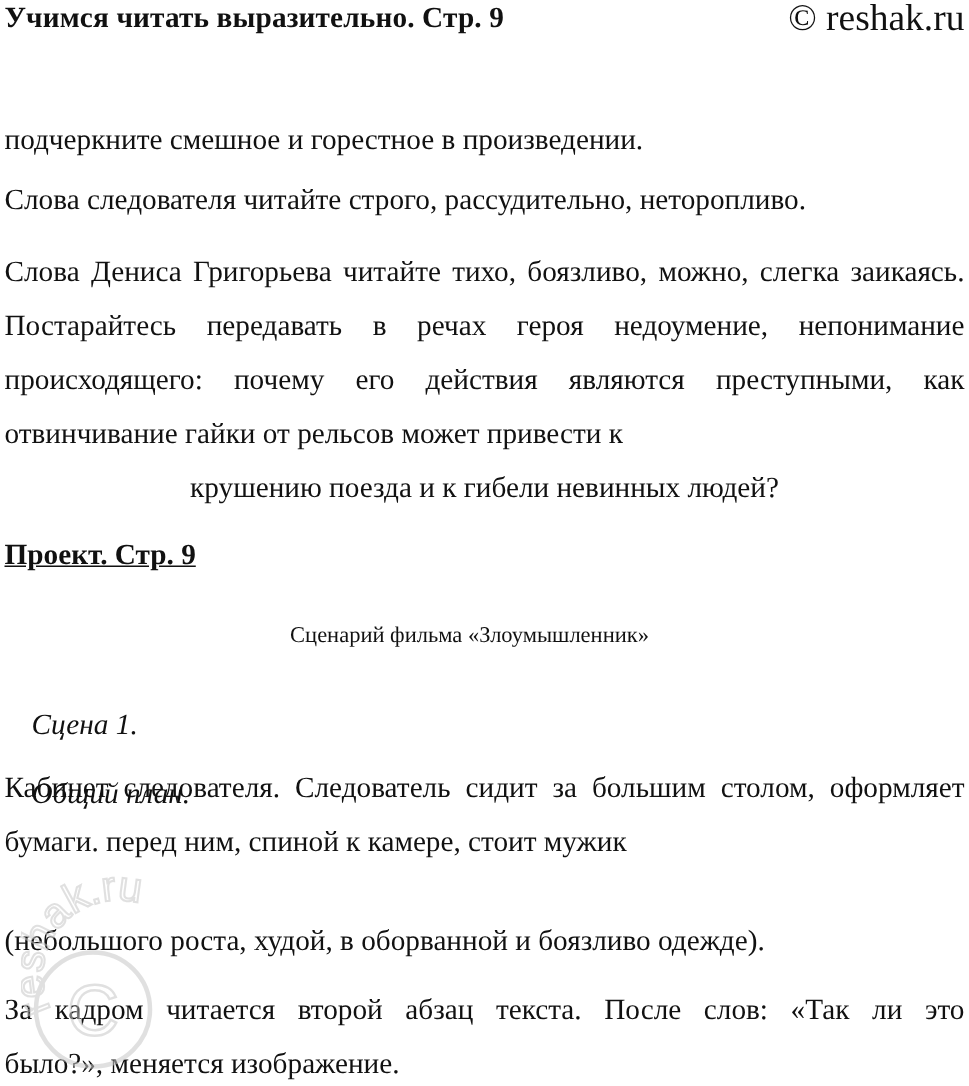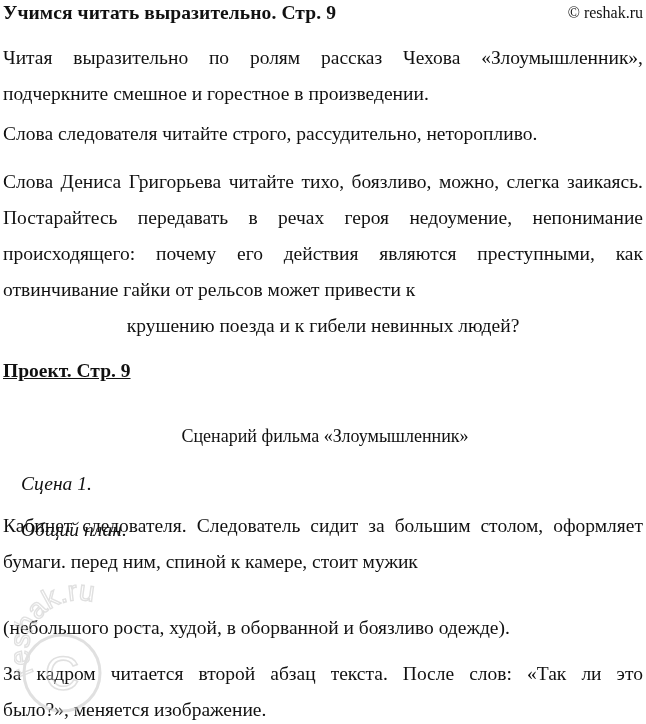--- a/index.html
+++ b/index.html
@@ -32,21 +32,21 @@
       justify-content: space-between;
       align-items: center;
       gap: 24px;
     }
     .header-title {
       font-weight: bold;
       font-size: 19.5px;
       letter-spacing: 0.1px;
     }
     .header-site {
-      font-size: 16px;
+      font-size: 25px;
     }
     .para {
       position: absolute;
       left: 3px;
       width: 640px;
       font-size: 19.5px;
       line-height: 36px;
       text-align: justify;
       margin: 0;
     }
@@ -59,23 +59,23 @@
       font-weight: bold;
       font-size: 19.5px;
       line-height: 36px;
       margin: 0;
     }
     .center-title {
       position: absolute;
       left: 0;
       width: 618px;
       text-align: center;
-      font-size: 18px;
+      font-size: 15px;
       line-height: 36px;
-      margin: 16px;
+      margin: 4px;
     }
     .italic-line {
       position: absolute;
       left: 3px;
       font-style: italic;
       font-size: 19.5px;
       line-height: 36px;
       margin: 18px;
     }
     .watermark {
@@ -91,21 +91,20 @@
 </head>
 <body>
 
 <div class="page">
 
   <div class="header">
     <span class="header-title">Учимся читать выразительно. Стр. 9</span>
     <span class="header-site">© reshak.ru</span>
   </div>
 
-  <p class="para last-justify" style="top:40px;">Читая выразительно по ролям рассказ Чехова «Злоумышленник»,</p>
   <p class="para" style="top:116px; text-align:left;">Слова следователя читайте строго, рассудительно, неторопливо.</p>
 
   <p class="para" style="top:76px; text-align:left;">подчеркните смешное и горестное в произведении.</p>
 
   <p class="para" style="top:164px;">Слова Дениса Григорьева читайте тихо, боязливо, можно, слегка заикаясь. Постарайтесь передавать в речах героя недоумение, непонимание происходящего: почему его действия являются преступными, как отвинчивание гайки от рельсов может привести к</p>
   <p class="para" style="top:308px; text-align:center;">крушению поезда и к гибели невинных людей?</p>
 
   <p class="section-title" style="top:353px;text-decoration:underline;">Проект. Стр. 9</p>
 
   <p class="center-title" style="top:402px;">Сценарий фильма «Злоумышленник»</p>

